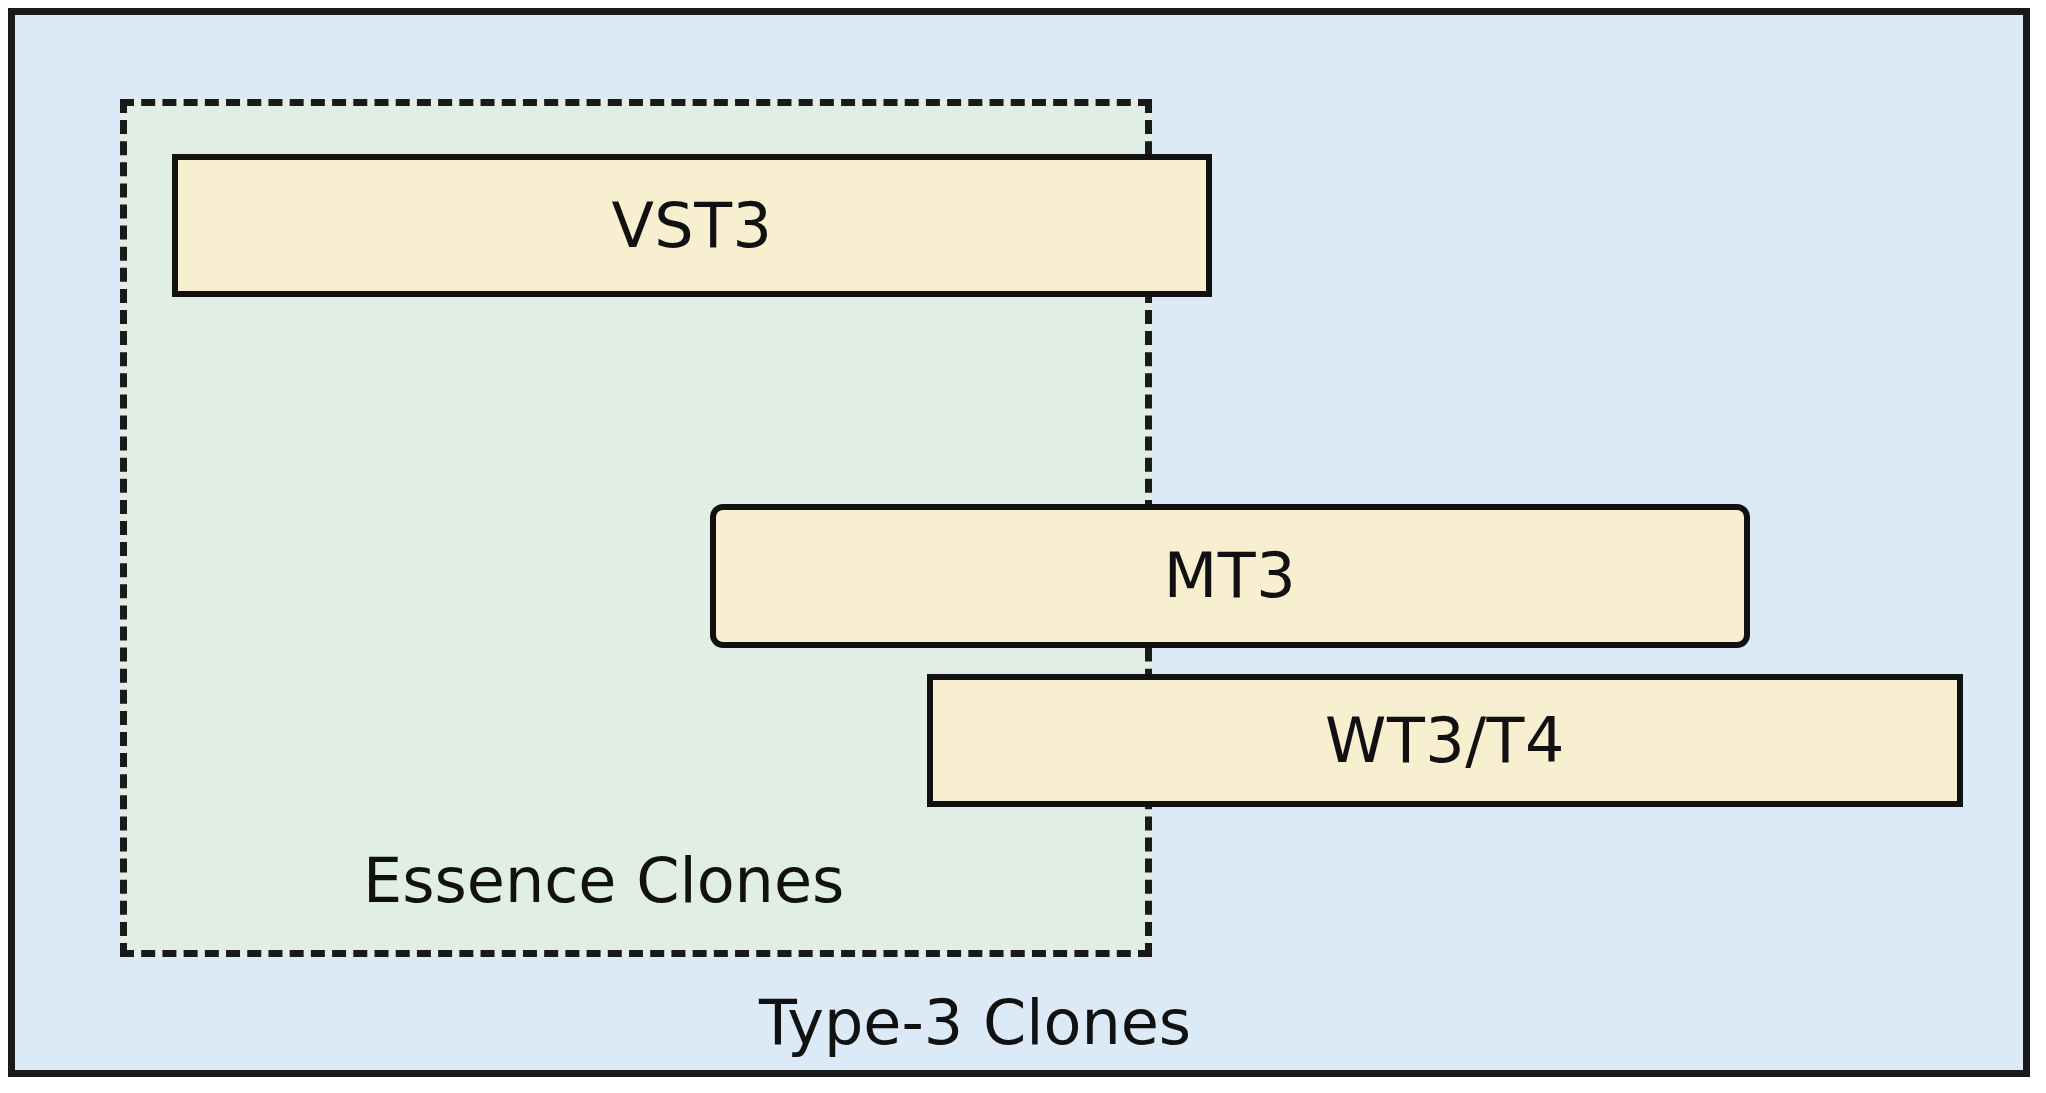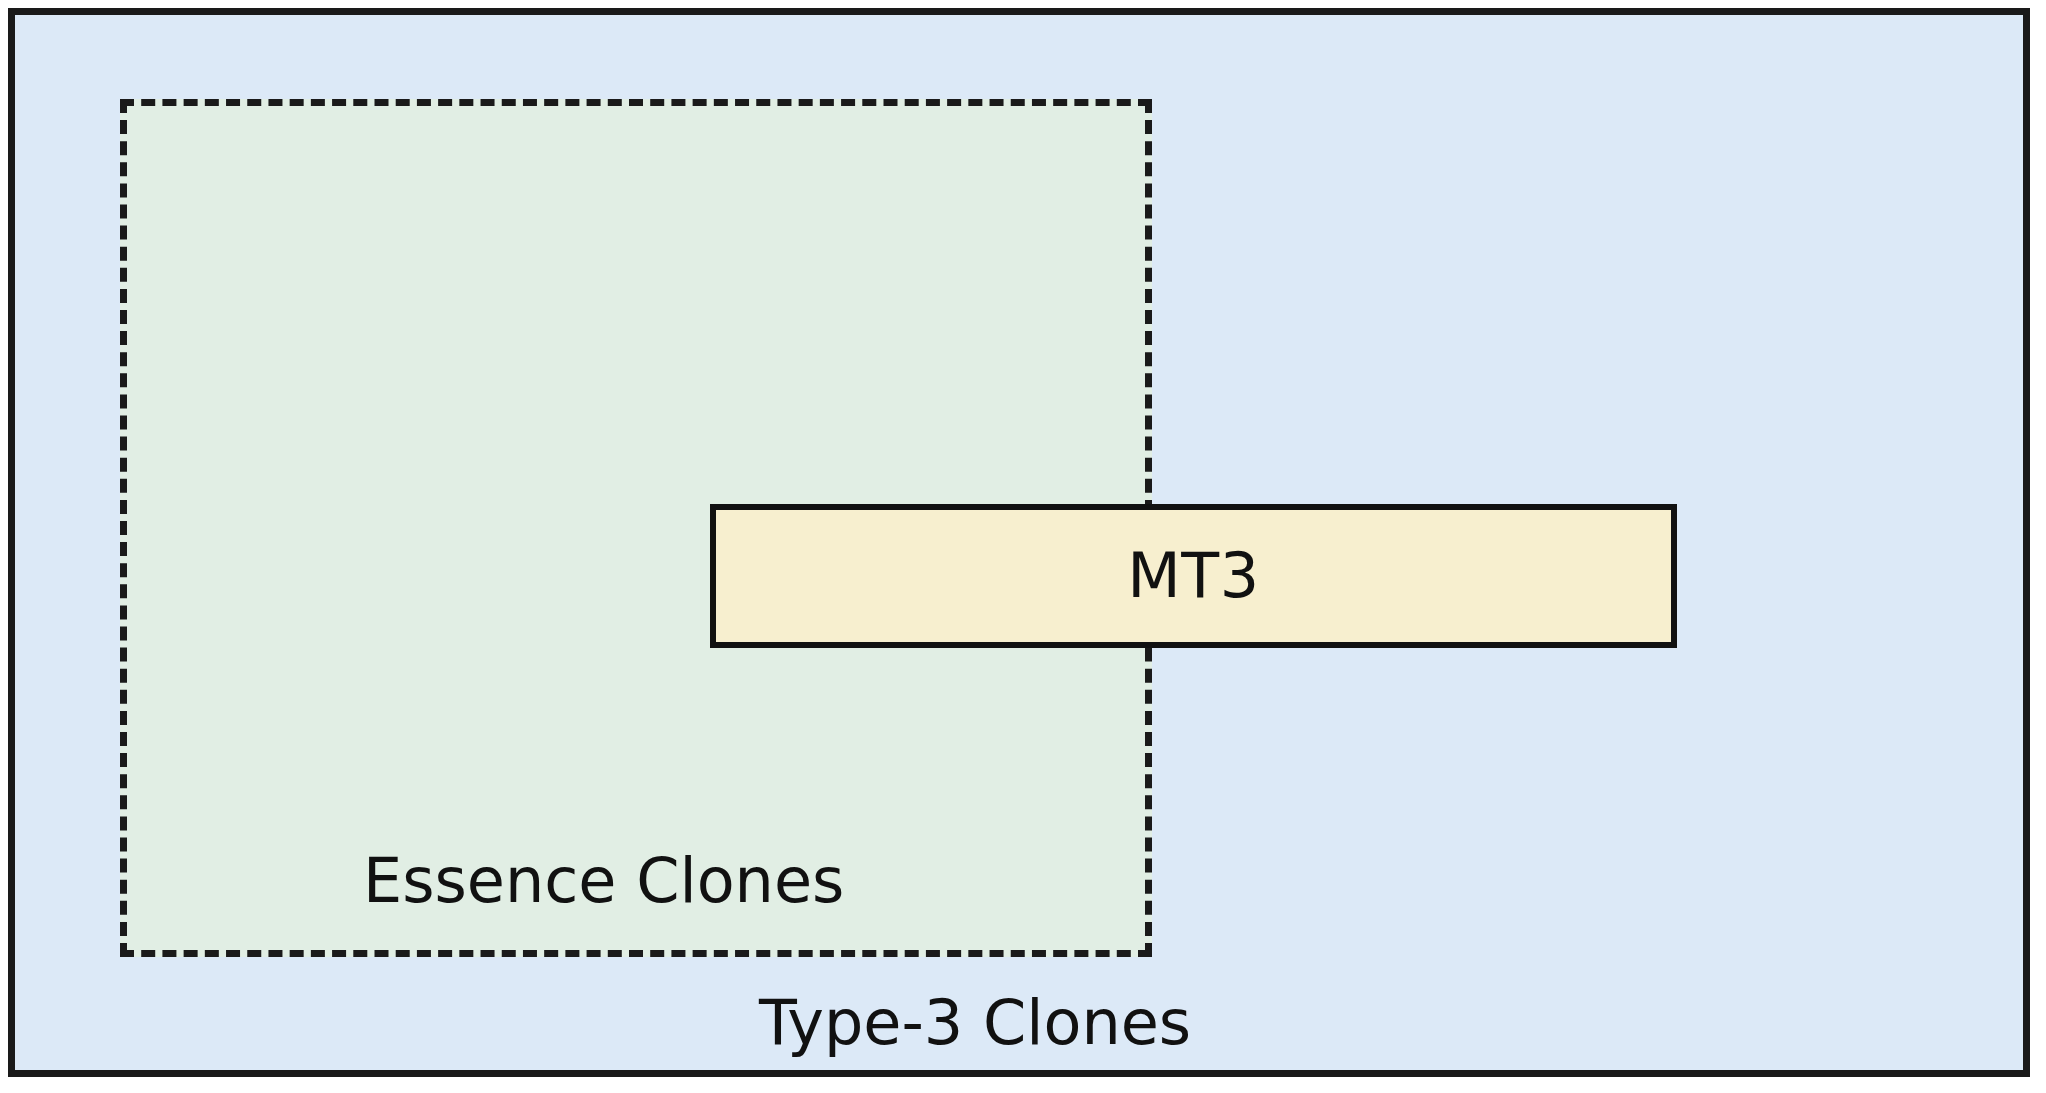--- a/index.html
+++ b/index.html
@@ -57,21 +57,21 @@
     font-size: 62px;
     font-weight: 400;
     color: #111111;
     letter-spacing: 0.5px;
     line-height: 1;
     white-space: nowrap;
   }
 
   #bar-vst3  { left: 157px; top: 139px; width: 1040px; height: 143px; }
   #bar-st3   { left: 416px; top: 319px; width: 1040px; height: 144px; }
-  #bar-mt3   { left: 695px; top: 489px; width: 967px; height: 144px; }
+  #bar-mt3   { left: 695px; top: 489px; width: 1040px; height: 144px; border-radius: 13px; }
   #bar-wt3t4 { left: 912px; top: 659px; width: 1036px; height: 133px; }
 
   
   .region-caption {
     position: absolute;
     font-family: "DejaVu Sans", sans-serif;
     font-size: 62px;
     font-weight: 400;
     color: #111111;
     white-space: nowrap;
@@ -82,25 +82,31 @@
 </style>
 </head>
 <body>
 
 <div id="stage">
 
   <div class="outer-box">
 
     <div class="essence-box"></div>
 
+    <div class="clone-bar" id="bar-vst3">
+      <span class="bar-label">VST3</span>
+    </div>
 
 
     <div class="clone-bar" id="bar-mt3">
       <span class="bar-label">MT3</span>
     </div>
 
+    <div class="clone-bar" id="bar-wt3t4">
+      <span class="bar-label">WT3/T4</span>
+    </div>
 
     <div class="region-caption" id="caption-essence">Essence Clones</div>
 
     <div class="region-caption" id="caption-type3">Type-3 Clones</div>
 
   </div>
 </div>
 
 </body></html>

